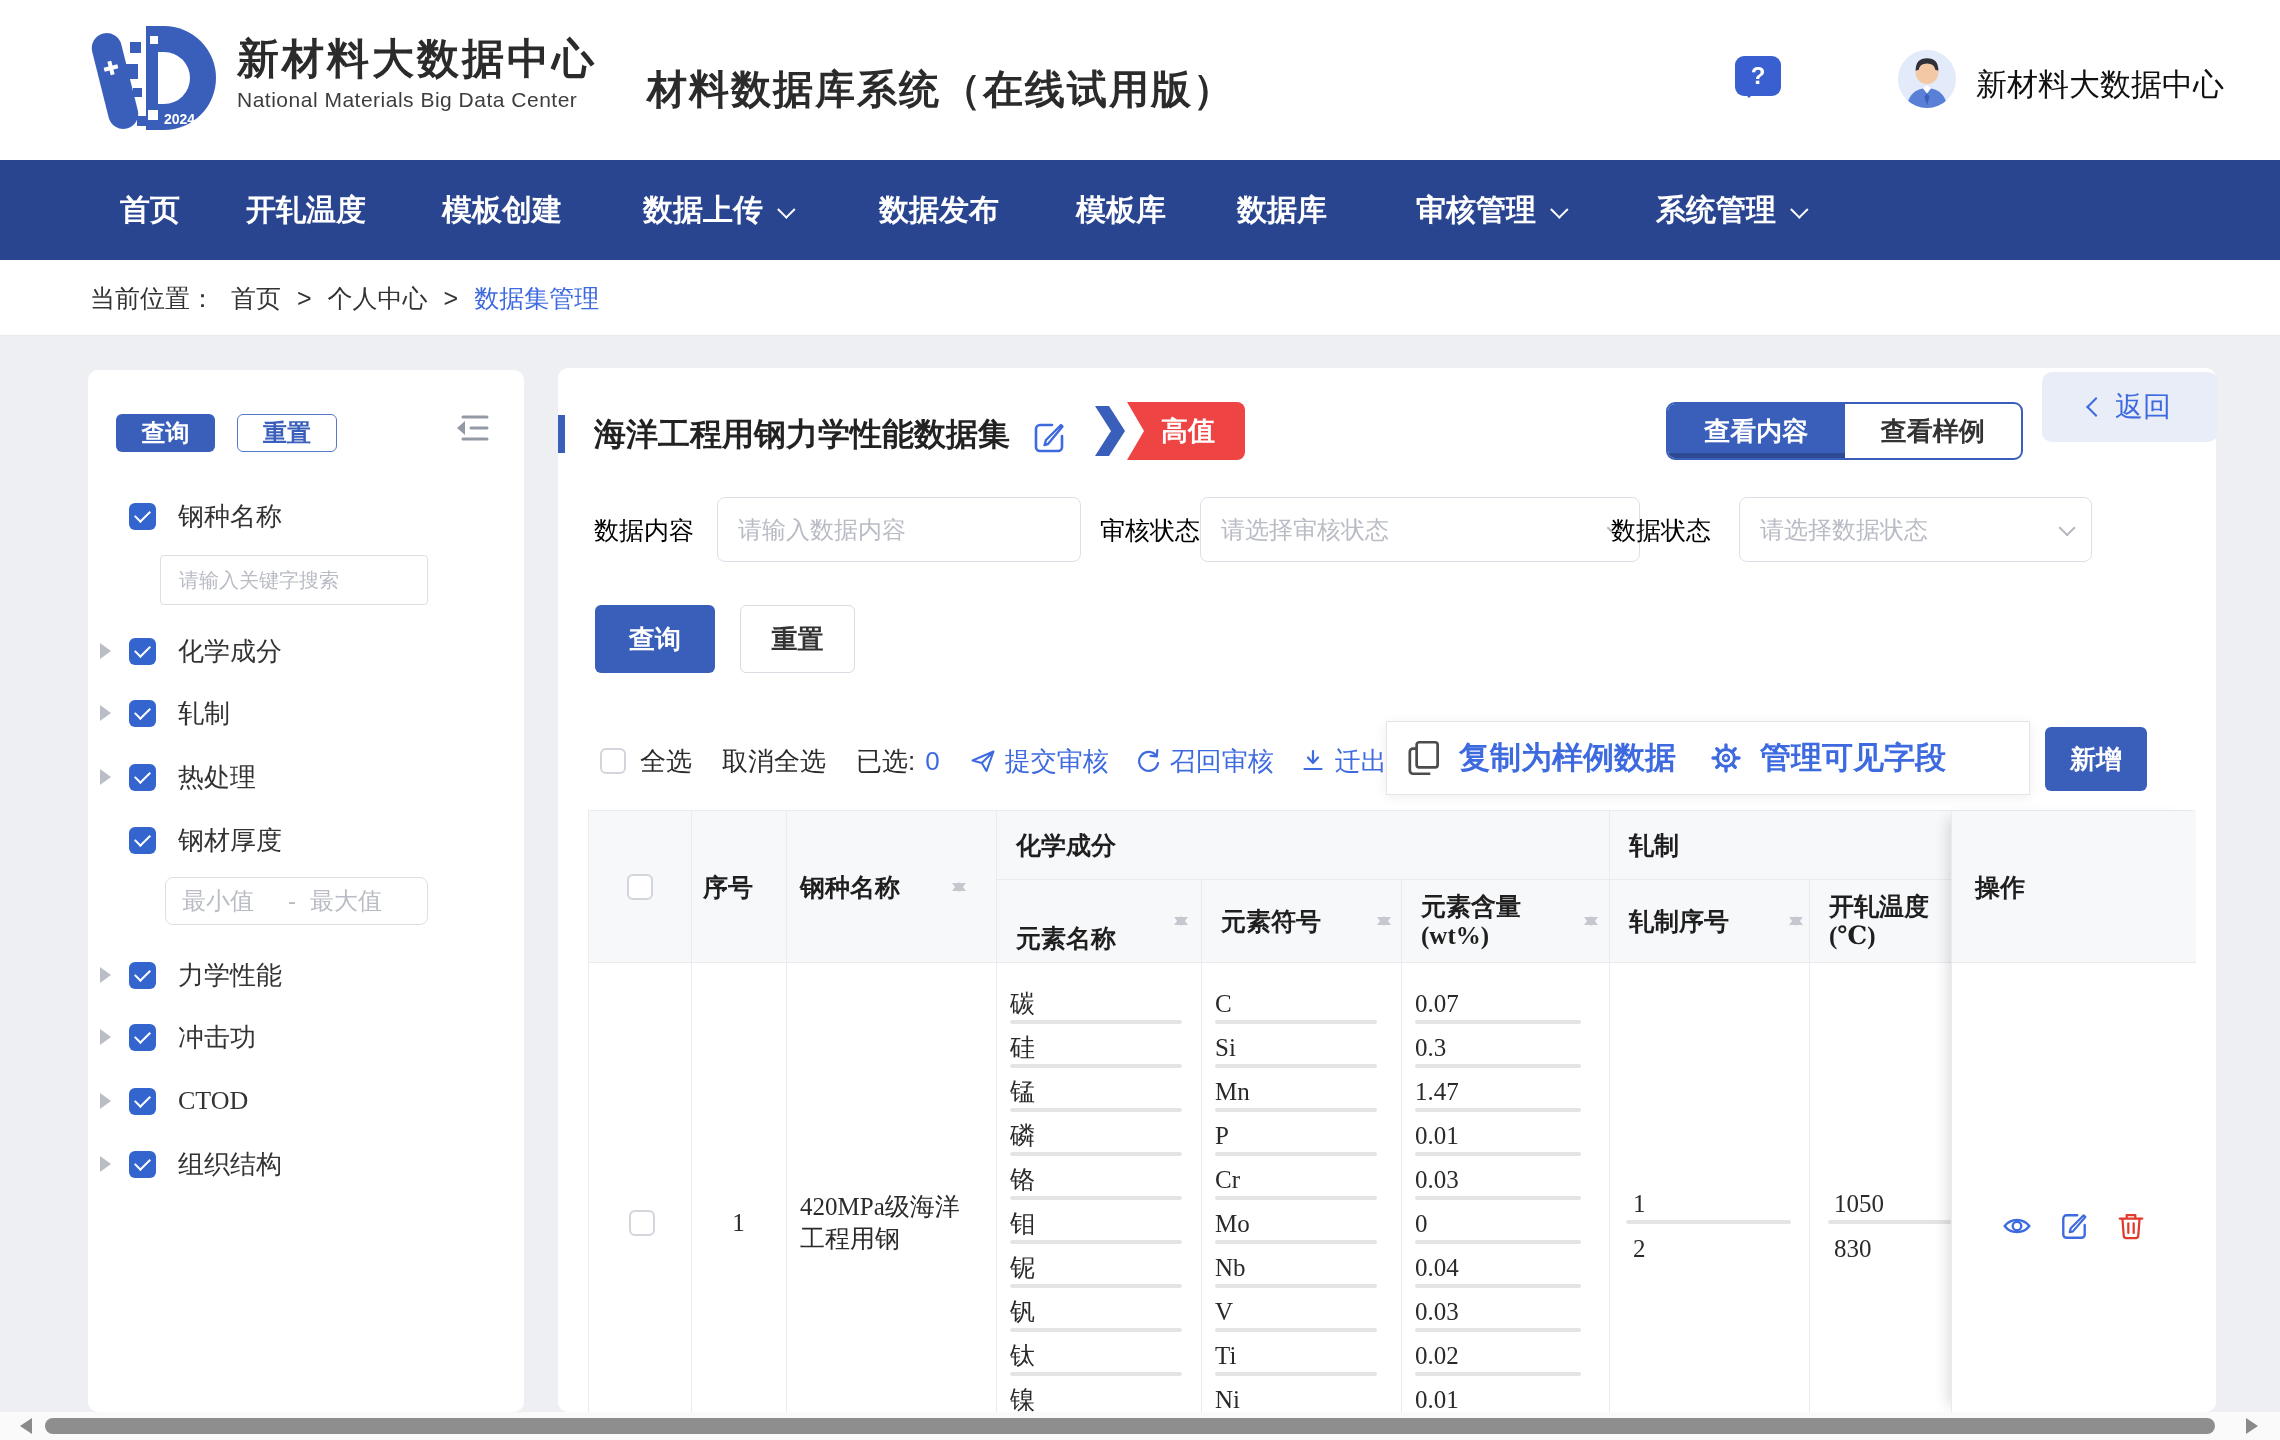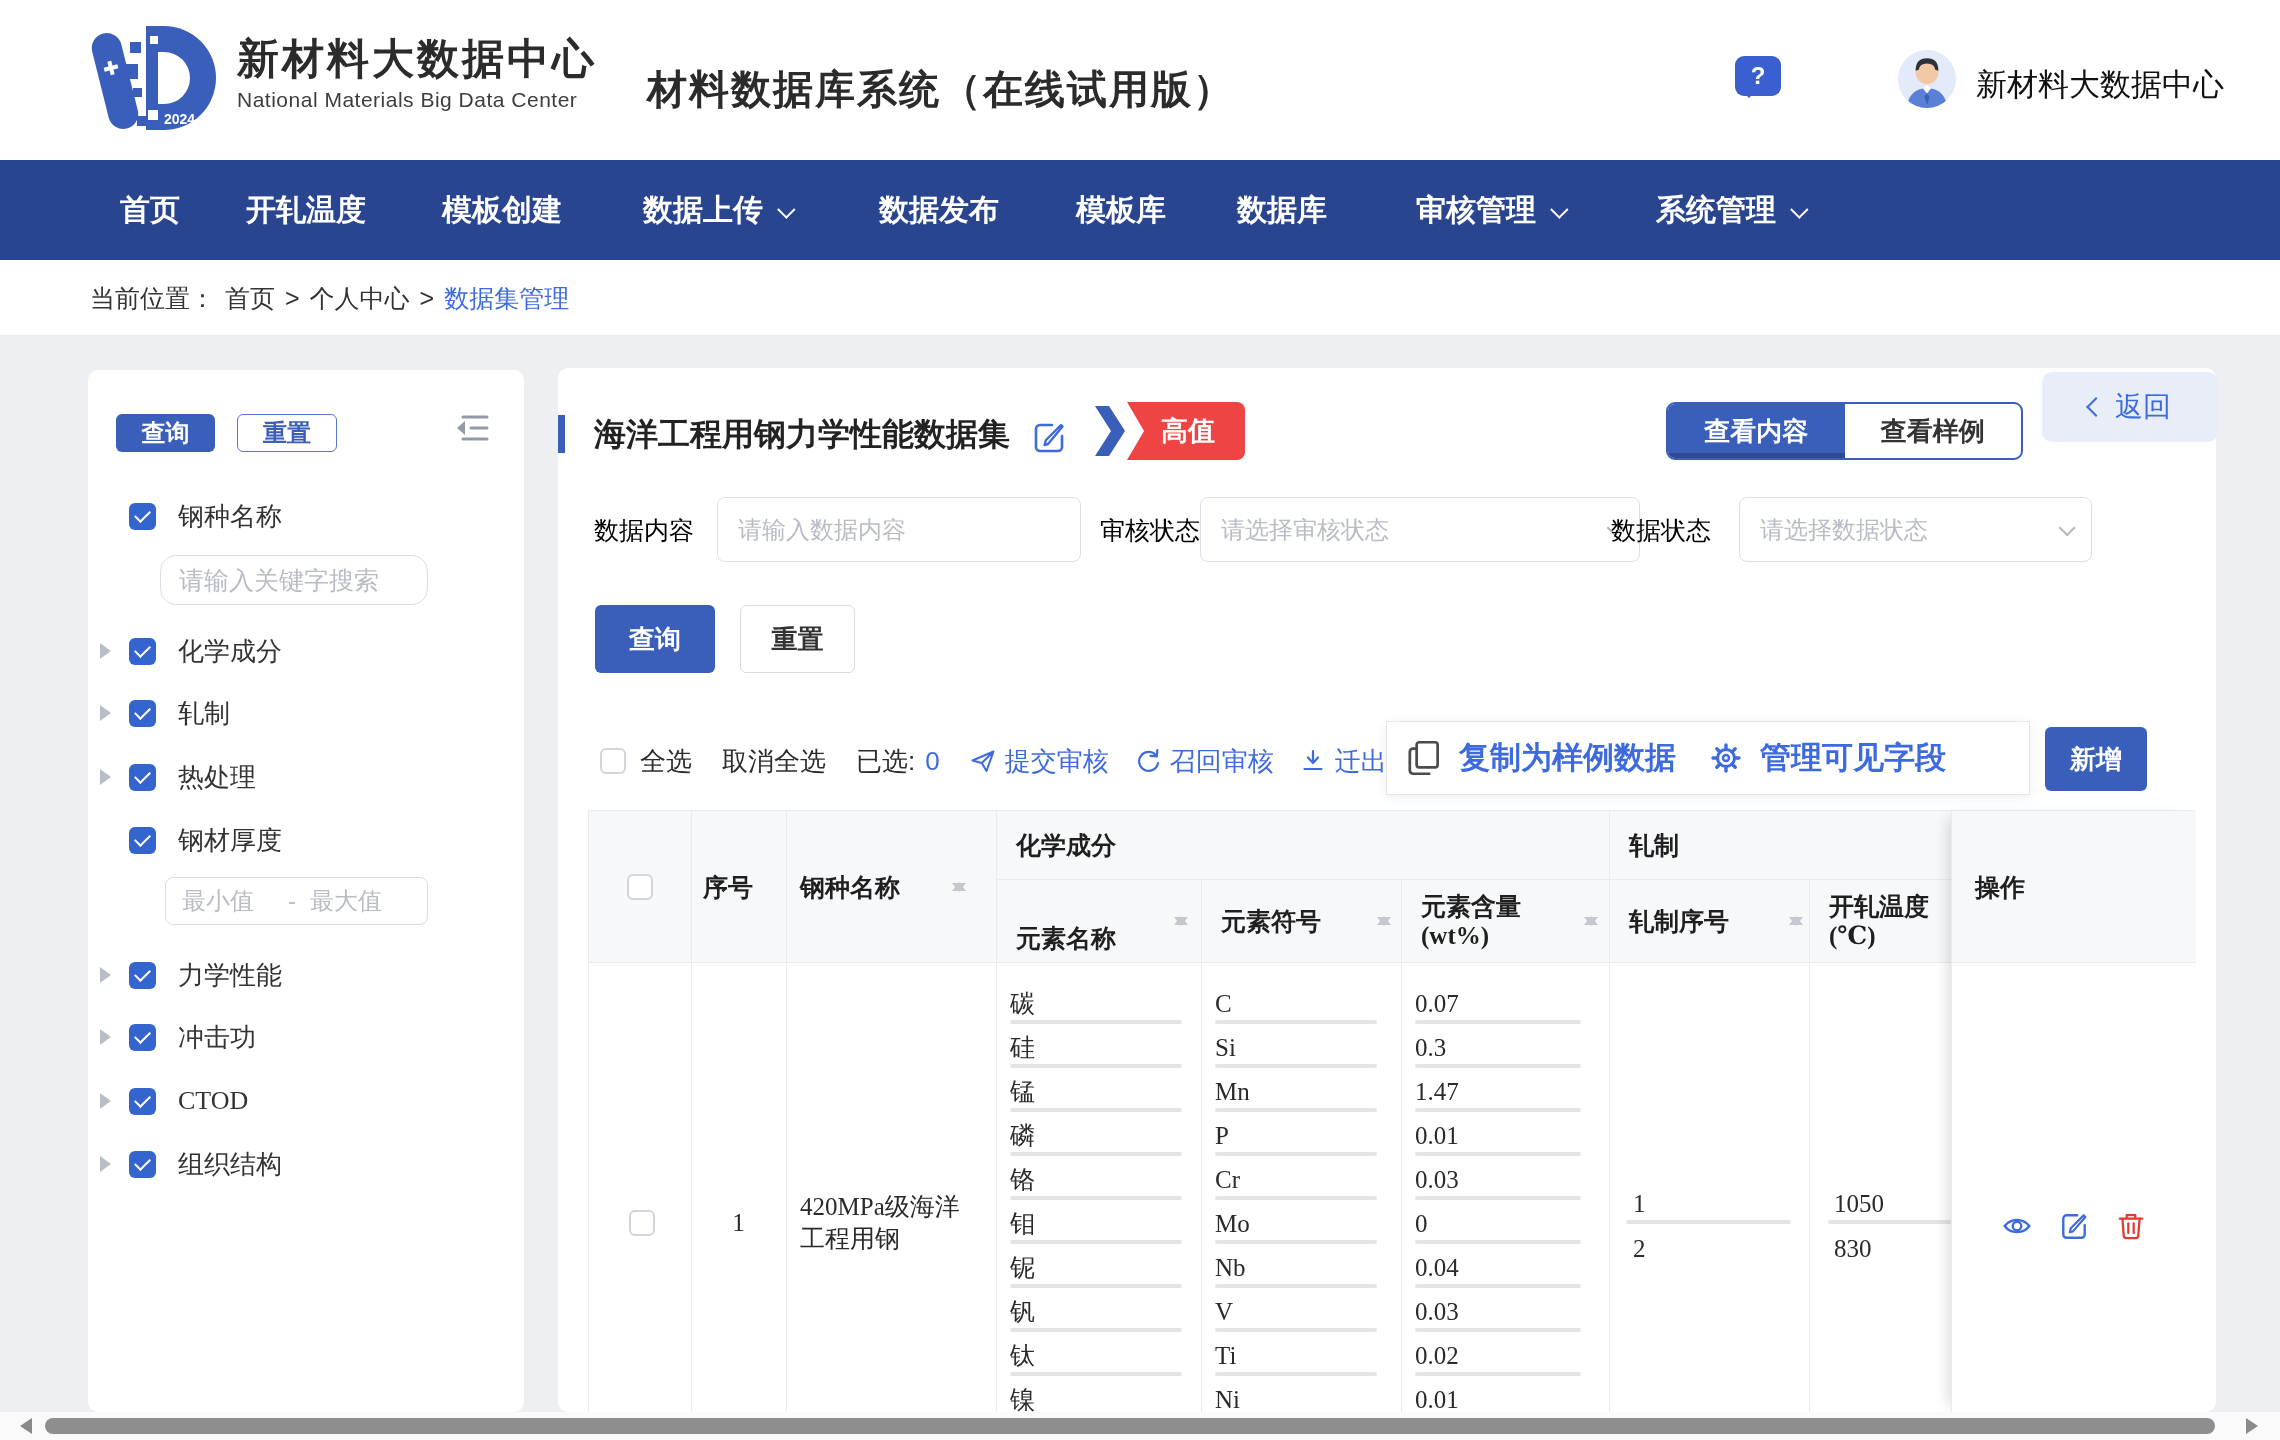--- a/index.html
+++ b/index.html
@@ -21,21 +21,21 @@
   .user-name { position:absolute; left:1976px; top:64px; font-size:31px; color:#111; }
 
   
   .nav { position:absolute; left:0; top:160px; width:2280px; height:100px; background:#2a4590; }
   .nav-item { position:absolute; top:0; height:100px; line-height:100px; color:#fff; font-size:30px; font-weight:bold; cursor:pointer; white-space:nowrap; }
   .chev { display:inline-block; width:13px; height:13px; border-right:2.5px solid #fff; border-bottom:2.5px solid #fff;
     transform:rotate(45deg) translateY(-4px); margin-left:14px; vertical-align:middle; }
 
   
   .breadcrumb { position:absolute; left:0; top:260px; width:2280px; height:76px; background:#fff; border-bottom:1px solid #e9e9e9; font-size:25px; color:#333; }
-  .breadcrumb .bc-inner { position:absolute; left:90px; top:0; height:76px; display:flex; align-items:center; gap:10px; }
+  .breadcrumb .bc-inner { position:absolute; left:90px; top:0; height:76px; display:flex; align-items:center; gap:16px; }
   .bc-link { color:#333; cursor:pointer; }
   .bc-current { color:#3e6ae0; cursor:pointer; }
 
   
   .side-card { position:absolute; left:88px; top:370px; width:436px; height:1042px; background:#fff; border-radius:10px; }
   .main-card { position:absolute; left:558px; top:368px; width:1658px; height:1044px; background:#fff; border-radius:10px; overflow:hidden; }
 
   
   .btn { display:inline-flex; align-items:center; justify-content:center; border-radius:6px; cursor:pointer; font-weight:bold; }
   .btn-primary { background:#3a5fbb; color:#fff; }
@@ -44,22 +44,22 @@
   .collapse-ic { position:absolute; left:365px; top:42px; cursor:pointer; }
   .srow { position:absolute; left:12px; height:36px; display:flex; align-items:center; }
   .tri { width:0; height:0; border:8px solid transparent; border-left:11px solid #b9bdc6; margin-right:10px; }
   .tri.hidden { visibility:hidden; }
   .cb-check { width:27px; height:27px; background:#3465cf; border-radius:6px; position:relative; flex:none; cursor:pointer; }
   .cb-check::after { content:""; position:absolute; left:9px; top:4px; width:7px; height:13px;
     border-right:2.6px solid #fff; border-bottom:2.6px solid #fff; transform:rotate(45deg); }
   .cb-empty { width:26px; height:26px; background:#fff; border:2px solid #d2d5db; border-radius:6px; flex:none; cursor:pointer; }
   .srow .lbl { font-size:26px; color:#333; margin-left:22px; }
   .serif { font-family:"Liberation Serif","DejaVu Serif",serif; }
-  .side-input { position:absolute; left:72px; top:185px; width:268px; height:50px; border:1px solid #dcdfe6; border-radius:16px;
-    font-size:25px; padding:4px 18px; color:#333; outline:none; }
+  .side-input { position:absolute; left:72px; top:185px; width:268px; height:50px; border:1px solid #dcdfe6; border-radius:4px;
+    font-size:20px; padding:4px 18px; color:#333; outline:none; }
   .side-input::placeholder { color:#b9bcc4; }
   .range-box { position:absolute; left:77px; top:507px; width:263px; height:48px; border:1px solid #dcdfe6; border-radius:8px;
     display:flex; align-items:center; padding:0 16px; }
   .range-box input { border:none; outline:none; width:92px; font-size:24px; color:#333; }
   .range-box input::placeholder { color:#b9bcc4; }
   .range-dash { color:#b9bcc4; font-size:24px; margin:0 14px; }
 
   
   .title-bar { position:absolute; left:0; top:47px; width:7px; height:38px; background:#3a5fbb; }
   .ds-title { position:absolute; left:36px; top:46px; font-size:32px; font-weight:bold; color:#222; line-height:40px; }

